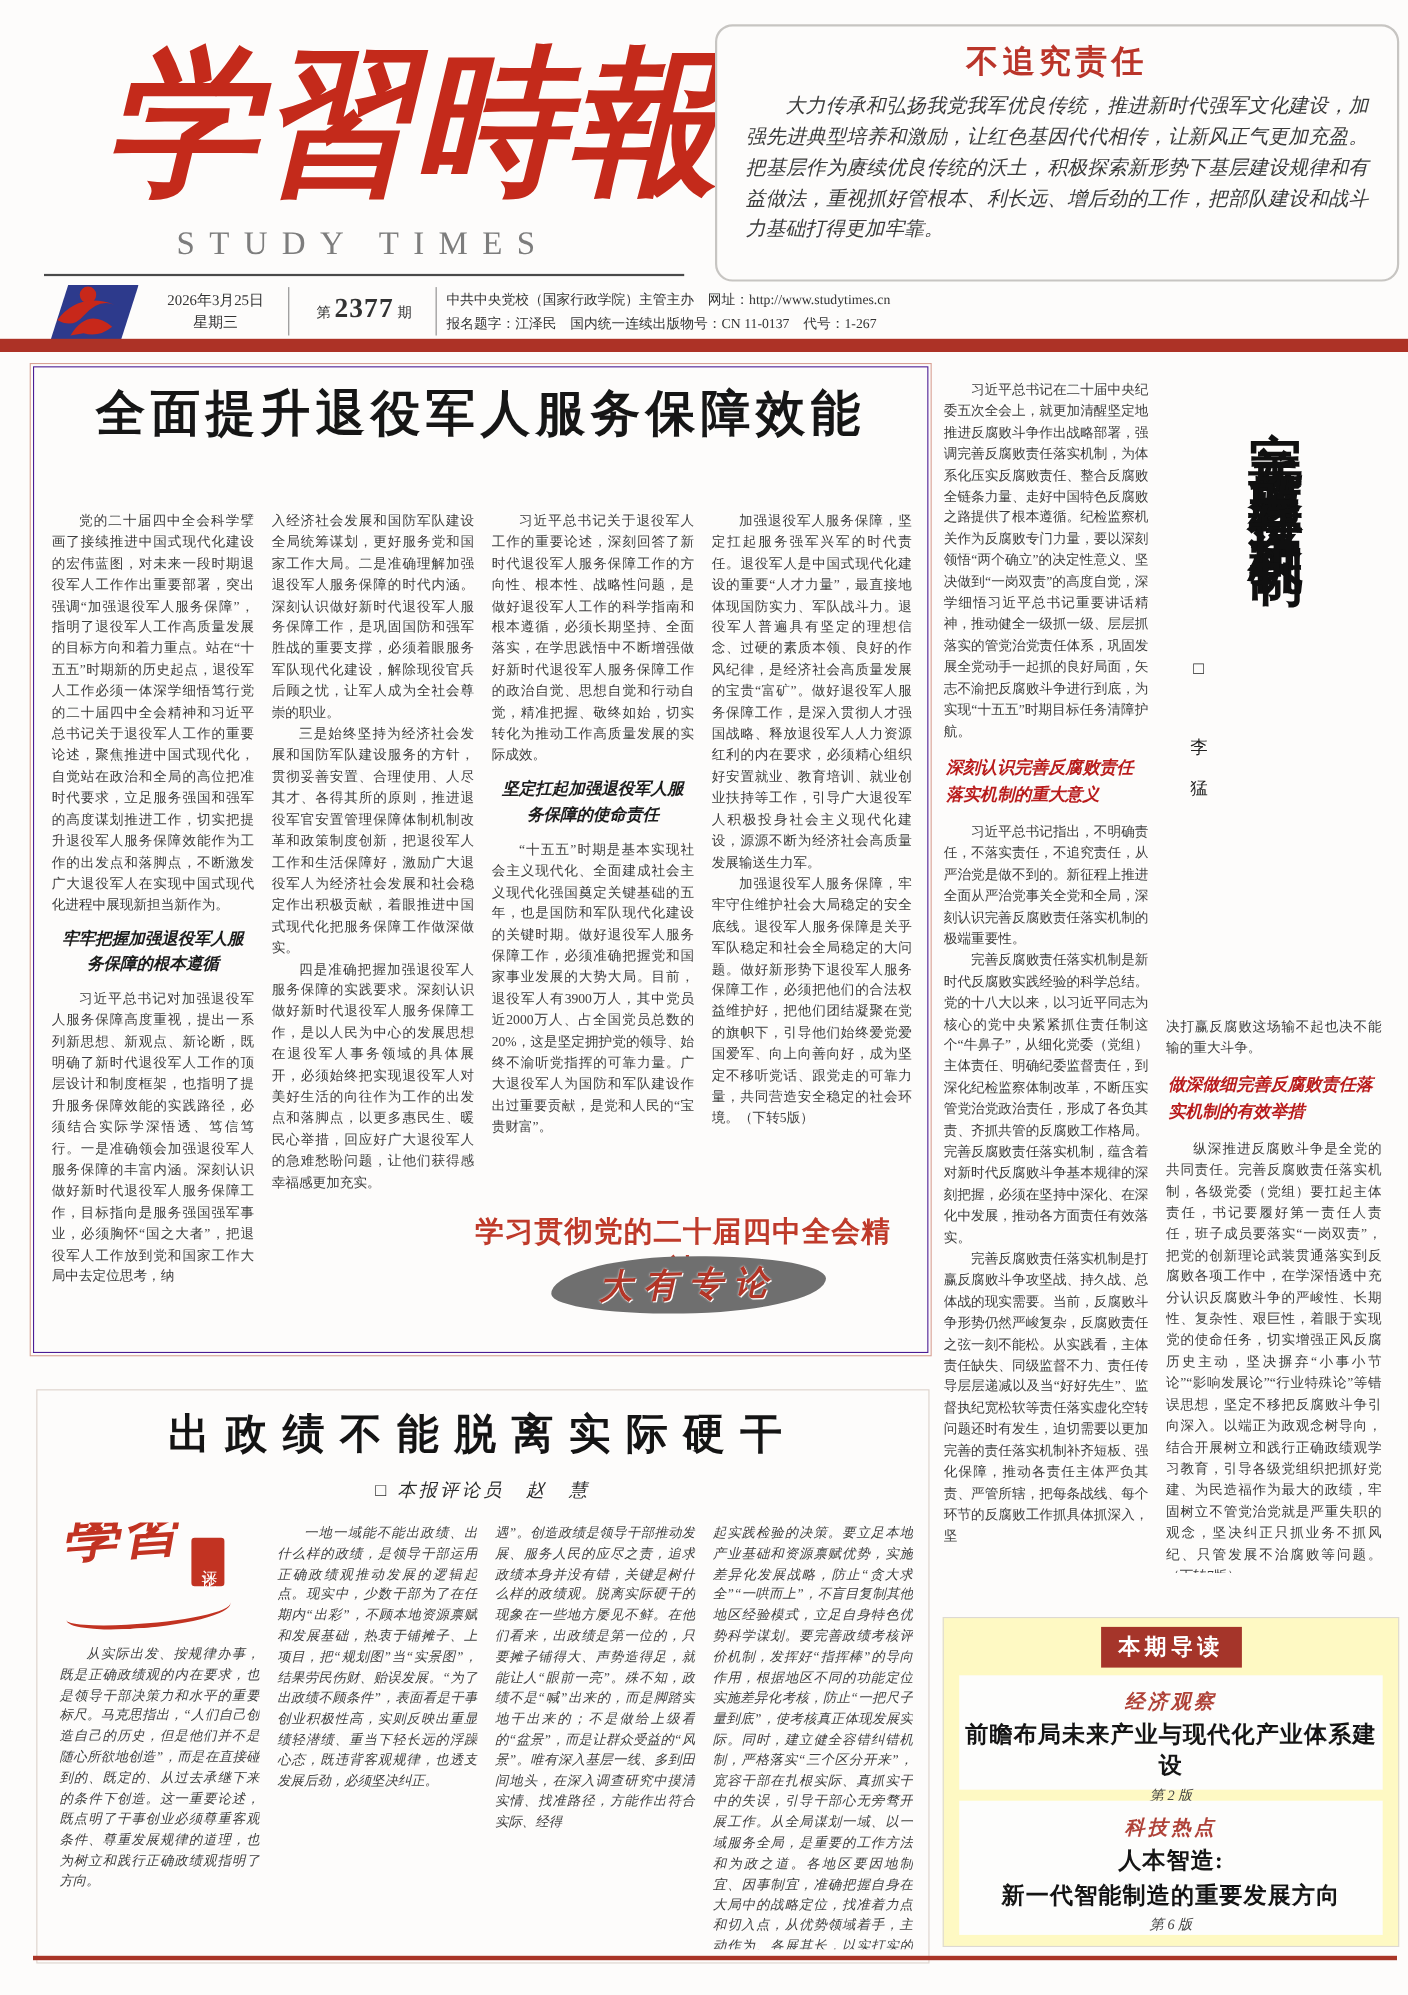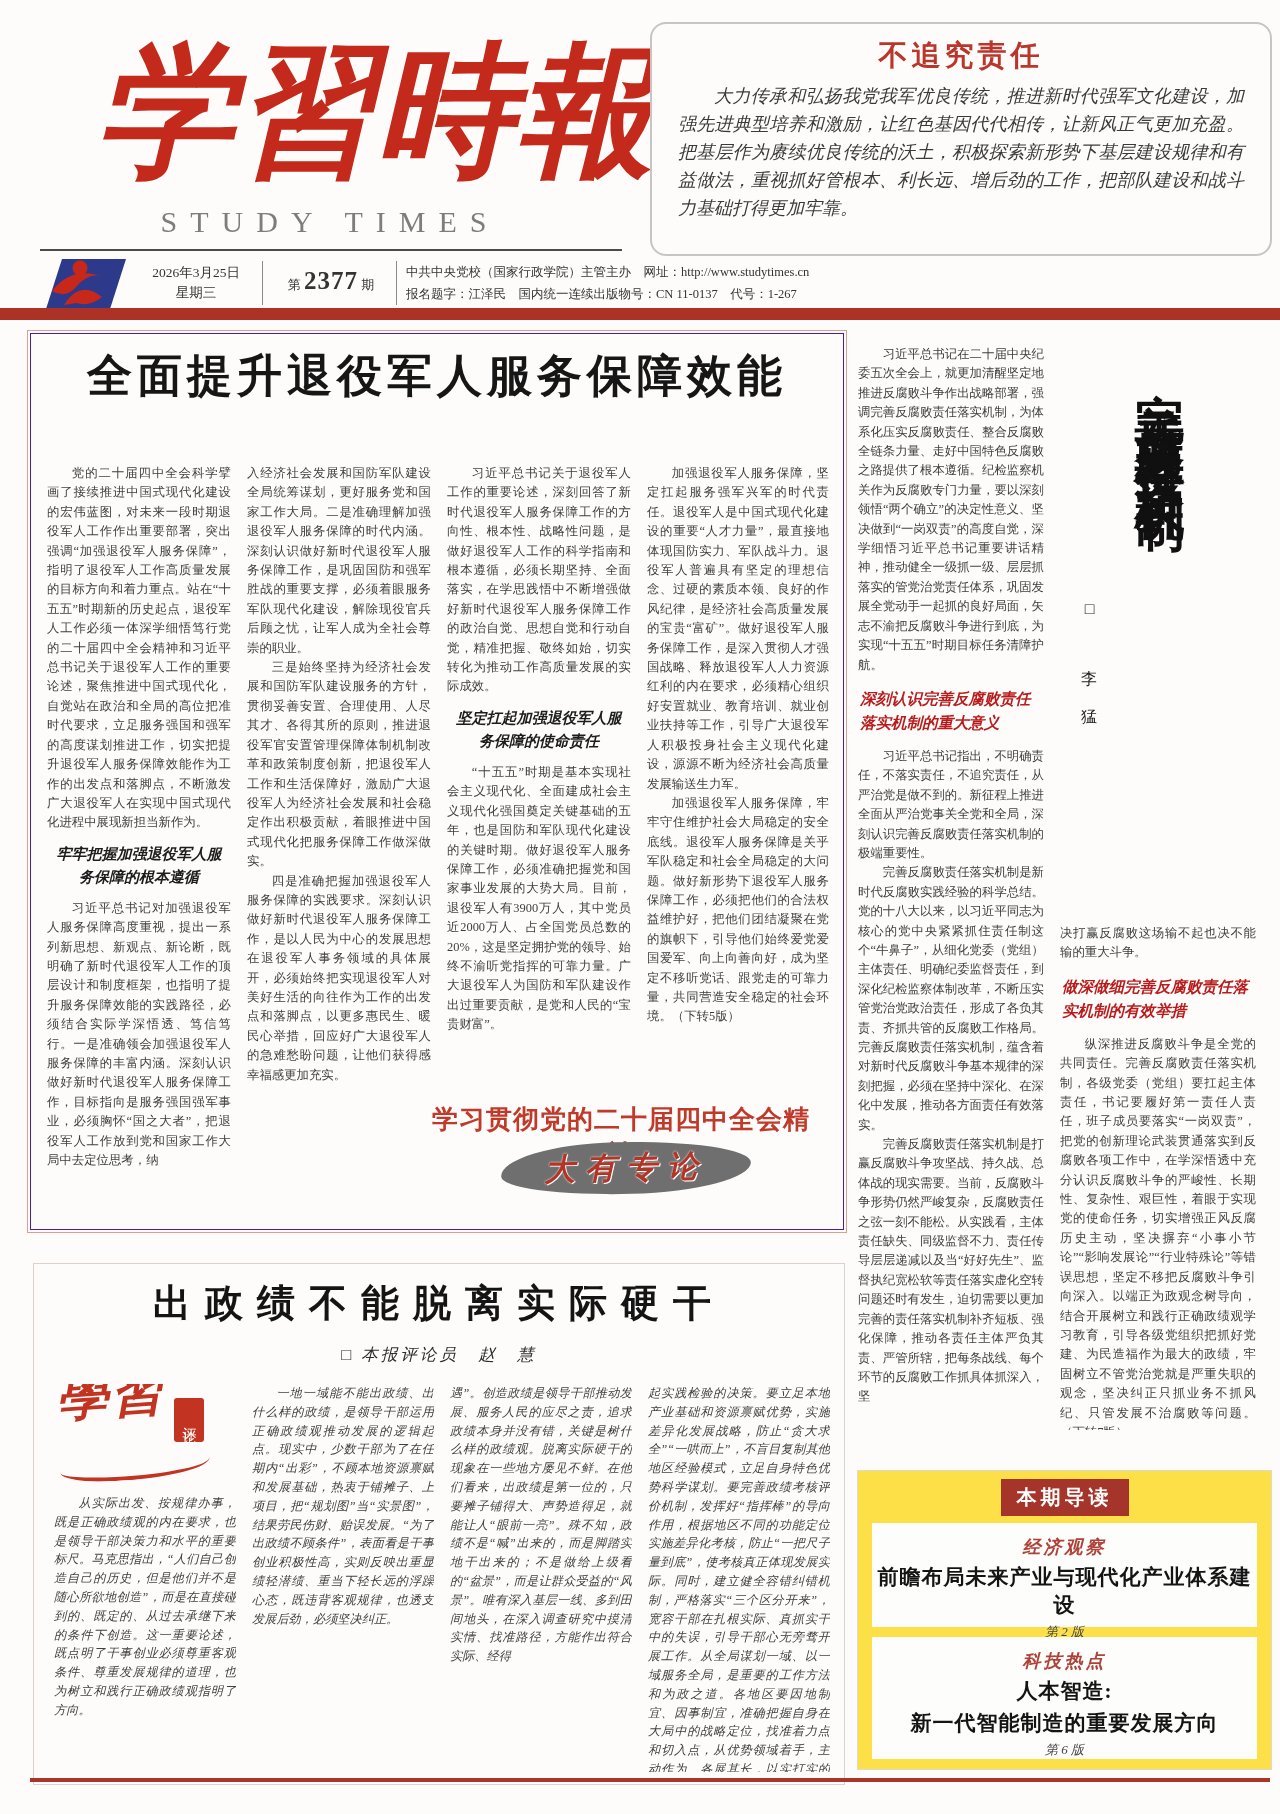--- a/index.html
+++ b/index.html
@@ -62,21 +62,21 @@
     text-align:justify;font-style:italic;color:#3f3f3f;overflow:hidden;}
   .c-col p{margin:0;text-indent:2em;}
   .c-col p.cont{text-indent:0;}
   .c1{left:20px;} .c2{left:218px;} .c3{left:416px;} .c4{left:614px;}
   .comm-logo{position:relative;width:176px;height:104px;margin-bottom:6px;}
   .comm-logo .big{position:absolute;left:2px;top:2px;font-size:52px;font-weight:bold;font-style:italic;color:#c23322;transform:rotate(-4deg);letter-spacing:2px;}
   .comm-logo .seal{position:absolute;left:120px;top:14px;width:30px;height:44px;background:#c23322;color:#fff;
     writing-mode:vertical-rl;font-size:14px;letter-spacing:4px;text-align:center;line-height:30px;border-radius:3px;font-style:normal;}
   .comm-logo .swash{position:absolute;left:6px;top:66px;width:150px;height:26px;border-bottom:4px solid #c23322;border-radius:0 0 70% 40%;transform:rotate(-3deg);}
   
-  .guide{position:absolute;left:857px;top:1470px;width:413px;height:298px;background:#fde047;border:1px solid #ddd9d3;}
+  .guide{position:absolute;left:857px;top:1470px;width:413px;height:298px;background:#fef9c3;border:1px solid #ddd9d3;}
   .guide-badge{position:absolute;left:50%;top:8px;transform:translateX(-50%);background:#a5352a;color:#fff;
     font-family:"Liberation Sans","DejaVu Sans",sans-serif;font-weight:bold;font-size:20px;letter-spacing:4px;padding:5px 16px;}
   .guide-card{position:absolute;left:14px;width:385px;background:#fdfdfc;text-align:center;}
   .gc1{top:52px;height:104px;} .gc2{top:166px;height:122px;}
   .guide-cat{margin-top:12px;font-size:18px;font-weight:bold;font-style:italic;color:#af4238;letter-spacing:3px;}
   .guide-title{margin-top:4px;font-size:21px;font-weight:bold;color:#141414;letter-spacing:1px;line-height:28px;}
   .guide-page{margin-top:4px;font-size:13px;font-style:italic;color:#444;}
   .bottom-rule{position:absolute;left:30px;top:1778px;width:1240px;height:4px;background:#a93527;}
 </style>
 </head>

